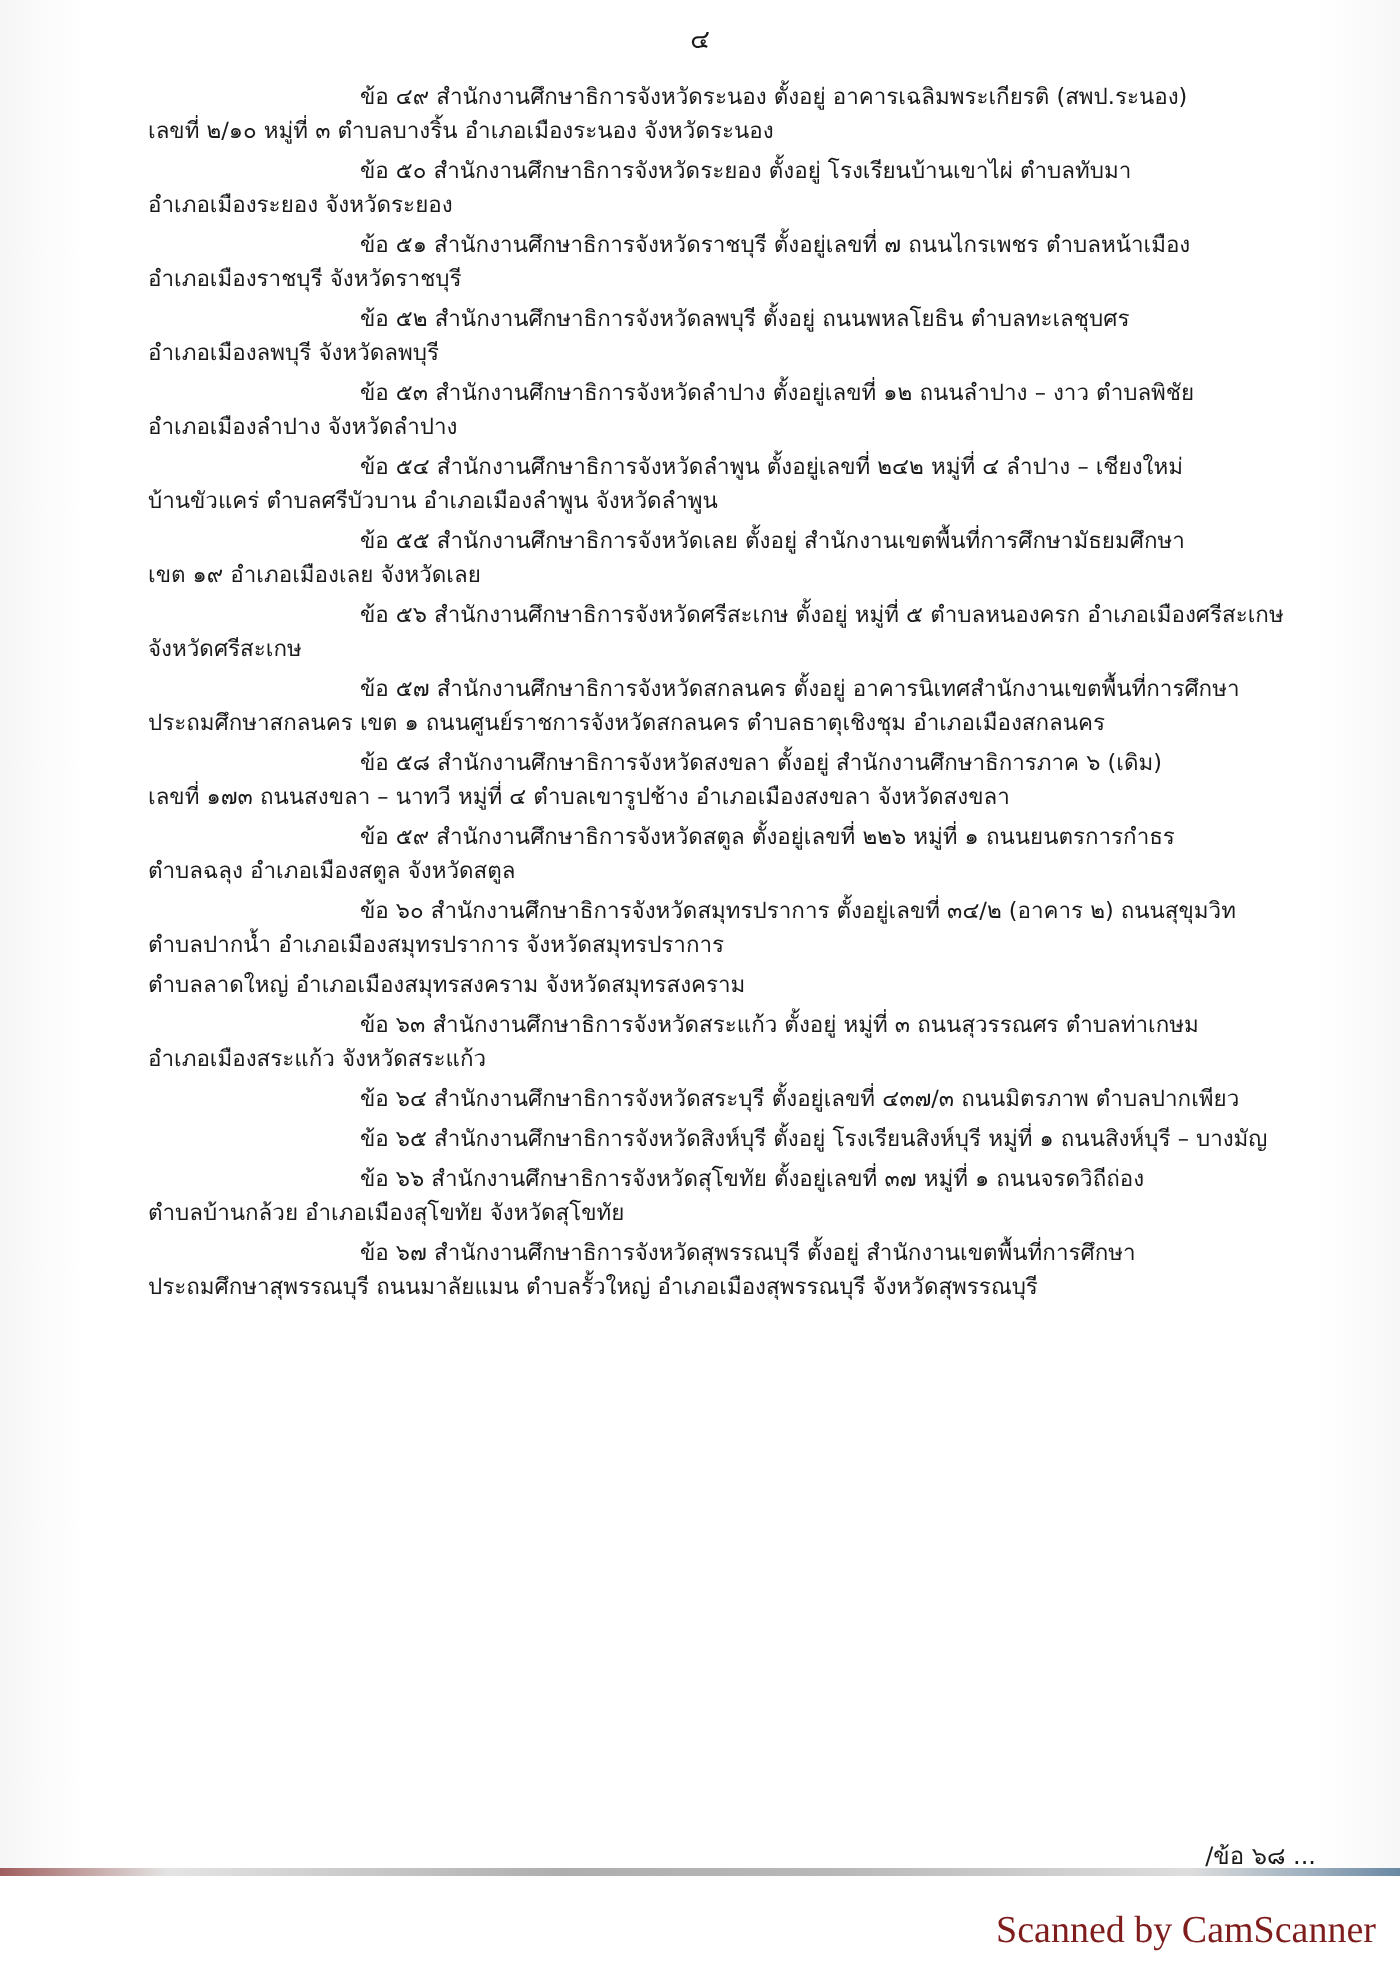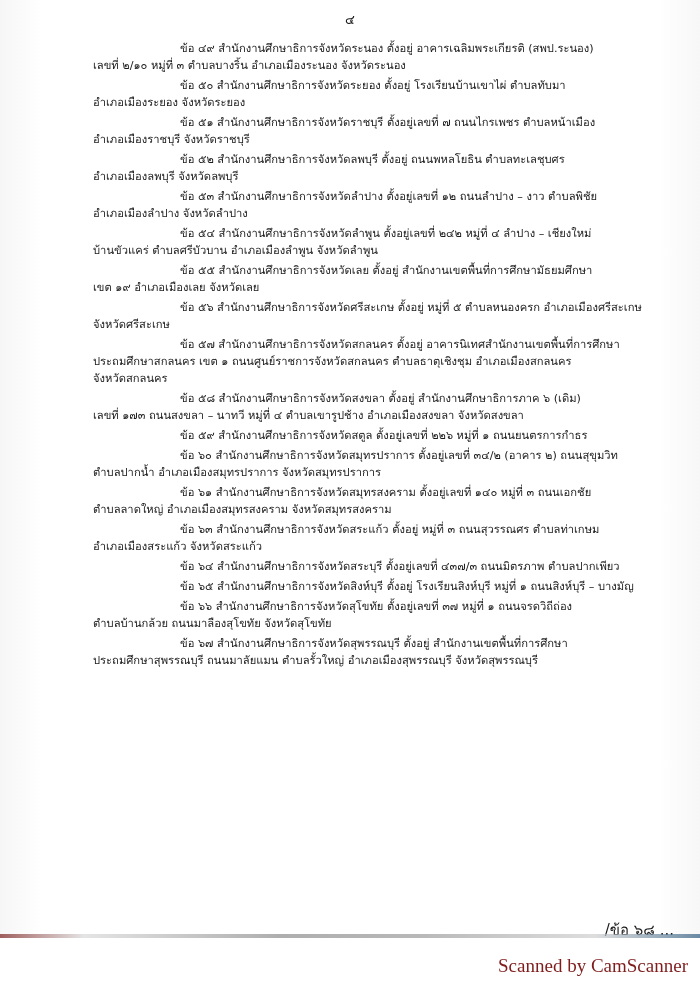--- a/index.html
+++ b/index.html
@@ -19,23 +19,23 @@
     background: linear-gradient(90deg, #7a1c1c 0%, #d9d9d9 12%, #8b8b8b 40%, #9a9a9a 60%, #cfcfcf 85%, #2d5a80 100%);
     opacity: .7;
   }
   .page-number {
     position: absolute; left: 0; width: 700px; top: 9px;
     text-align: center; font-size: 13px;
   }
   .clauses { position: absolute; left: 0; top: 40px; width: 700px; }
   .clause { font-size: 11.2px; line-height: 17px; margin-bottom: 3px; }
   .clause .l1 { display:block; padding-left: 180px; white-space: nowrap; }
-  .clause .l2 { display:block; padding-left: 93px; white-space: nowrap; }
+  .clause .l2 { display:block; padding-left: 74px; white-space: nowrap; }
   .continuation {
-    position: absolute; right: 26px; top: 918px; font-size: 15px;
+    position: absolute; right: 42px; top: 918px; font-size: 12px;
   }
   .watermark {
     position: absolute; right: 12px; top: 955px;
     font-family: "Liberation Serif", serif; font-size: 19px; color: #7f1d1d;
   }
 </style>
 </head>
 <body>
 
 <div class="page">
@@ -69,50 +69,49 @@
         <span class="l1">ข้อ ๕๕ สำนักงานศึกษาธิการจังหวัดเลย ตั้งอยู่ สำนักงานเขตพื้นที่การศึกษามัธยมศึกษา</span>
         <span class="l2">เขต ๑๙ อำเภอเมืองเลย จังหวัดเลย</span>
       </div>
       <div class="clause">
         <span class="l1">ข้อ ๕๖ สำนักงานศึกษาธิการจังหวัดศรีสะเกษ ตั้งอยู่ หมู่ที่ ๕ ตำบลหนองครก อำเภอเมืองศรีสะเกษ</span>
         <span class="l2">จังหวัดศรีสะเกษ</span>
       </div>
       <div class="clause">
         <span class="l1">ข้อ ๕๗ สำนักงานศึกษาธิการจังหวัดสกลนคร ตั้งอยู่ อาคารนิเทศสำนักงานเขตพื้นที่การศึกษา</span>
         <span class="l2">ประถมศึกษาสกลนคร เขต ๑ ถนนศูนย์ราชการจังหวัดสกลนคร ตำบลธาตุเชิงชุม อำเภอเมืองสกลนคร</span>
-        <span class="l2">จังหวัดสกลนคร</span>
       </div>
       <div class="clause">
         <span class="l1">ข้อ ๕๘ สำนักงานศึกษาธิการจังหวัดสงขลา ตั้งอยู่ สำนักงานศึกษาธิการภาค ๖ (เดิม)</span>
         <span class="l2">เลขที่ ๑๗๓ ถนนสงขลา – นาทวี หมู่ที่ ๔ ตำบลเขารูปช้าง อำเภอเมืองสงขลา จังหวัดสงขลา</span>
       </div>
       <div class="clause">
         <span class="l1">ข้อ ๕๙ สำนักงานศึกษาธิการจังหวัดสตูล ตั้งอยู่เลขที่ ๒๒๖ หมู่ที่ ๑ ถนนยนตรการกำธร</span>
+        <span class="l2">ตำบลฉลุง อำเภอเมืองสตูล จังหวัดสตูล</span>
       </div>
       <div class="clause">
         <span class="l1">ข้อ ๖๐ สำนักงานศึกษาธิการจังหวัดสมุทรปราการ ตั้งอยู่เลขที่ ๓๔/๒ (อาคาร ๒) ถนนสุขุมวิท</span>
         <span class="l2">ตำบลปากน้ำ อำเภอเมืองสมุทรปราการ จังหวัดสมุทรปราการ</span>
       </div>
       <div class="clause">
-        <span class="l1">ข้อ ๖๑ สำนักงานศึกษาธิการจังหวัดสมุทรสงคราม ตั้งอยู่เลขที่ ๑๔๐ หมู่ที่ ๓ ถนนเอกชัย</span>
         <span class="l2">ตำบลลาดใหญ่ อำเภอเมืองสมุทรสงคราม จังหวัดสมุทรสงคราม</span>
       </div>
       <div class="clause">
         <span class="l1">ข้อ ๖๓ สำนักงานศึกษาธิการจังหวัดสระแก้ว ตั้งอยู่ หมู่ที่ ๓ ถนนสุวรรณศร ตำบลท่าเกษม</span>
         <span class="l2">อำเภอเมืองสระแก้ว จังหวัดสระแก้ว</span>
       </div>
       <div class="clause">
         <span class="l1">ข้อ ๖๔ สำนักงานศึกษาธิการจังหวัดสระบุรี ตั้งอยู่เลขที่ ๔๓๗/๓ ถนนมิตรภาพ ตำบลปากเพียว</span>
       </div>
       <div class="clause">
         <span class="l1">ข้อ ๖๕ สำนักงานศึกษาธิการจังหวัดสิงห์บุรี ตั้งอยู่ โรงเรียนสิงห์บุรี หมู่ที่ ๑ ถนนสิงห์บุรี – บางมัญ</span>
       </div>
       <div class="clause">
         <span class="l1">ข้อ ๖๖ สำนักงานศึกษาธิการจังหวัดสุโขทัย ตั้งอยู่เลขที่ ๓๗ หมู่ที่ ๑ ถนนจรดวิถีถ่อง</span>
-        <span class="l2">ตำบลบ้านกล้วย ถนนมาลืองสุโขทัย จังหวัดสุโขทัย</span>
+        <span class="l2">ตำบลบ้านกล้วย อำเภอเมืองสุโขทัย จังหวัดสุโขทัย</span>
       </div>
       <div class="clause">
         <span class="l1">ข้อ ๖๗ สำนักงานศึกษาธิการจังหวัดสุพรรณบุรี ตั้งอยู่ สำนักงานเขตพื้นที่การศึกษา</span>
         <span class="l2">ประถมศึกษาสุพรรณบุรี ถนนมาลัยแมน ตำบลรั้วใหญ่ อำเภอเมืองสุพรรณบุรี จังหวัดสุพรรณบุรี</span>
       </div>
     </div>
   <div class="continuation">/ข้อ ๖๘ ...</div>
 </div>
 <div class="page-edge"></div>
 <div class="watermark">Scanned by CamScanner</div>

